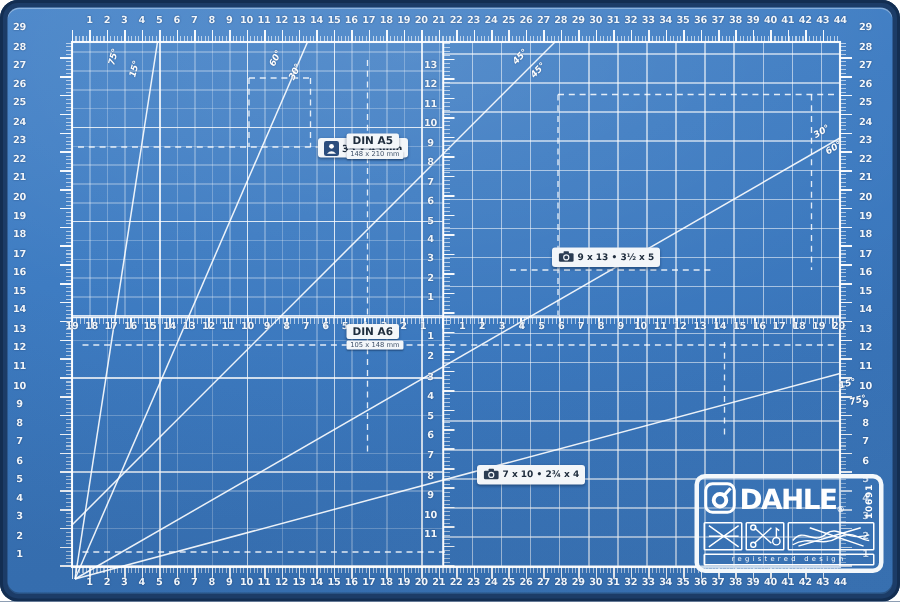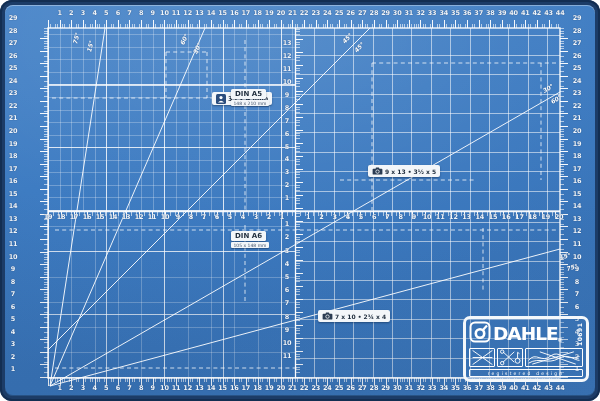--- a/index.html
+++ b/index.html
@@ -396,21 +396,21 @@
       </svg>
   </span>
   <span>35 x 45mm</span>
 </div>
 
 <div class="din" style="left:231px;top:89px;">
   <span class="din-title">DIN A5</span>
   <span class="din-sub">148 x 210 mm</span>
 </div>
 
-<div class="din" style="left:231px;top:231px;">
+<div class="din" style="left:231px;top:216px;">
   <span class="din-title">DIN A6</span>
   <span class="din-sub">105 x 148 mm</span>
 </div>
 
 <div class="chip" style="left:368px;top:165px;font-size:6px;">
   <span>
     <svg width="11" height="8" viewBox="0 0 12 9">
         <rect x=".5" y="2" width="11" height="6.5" rx="1" fill="#2b3c52"></rect>
         <rect x="4" y=".6" width="4" height="2" rx=".5" fill="#2b3c52"></rect>
         <circle cx="6" cy="5.2" r="1.9" fill="none" stroke="#f3f6f9" stroke-width=".9"></circle>

